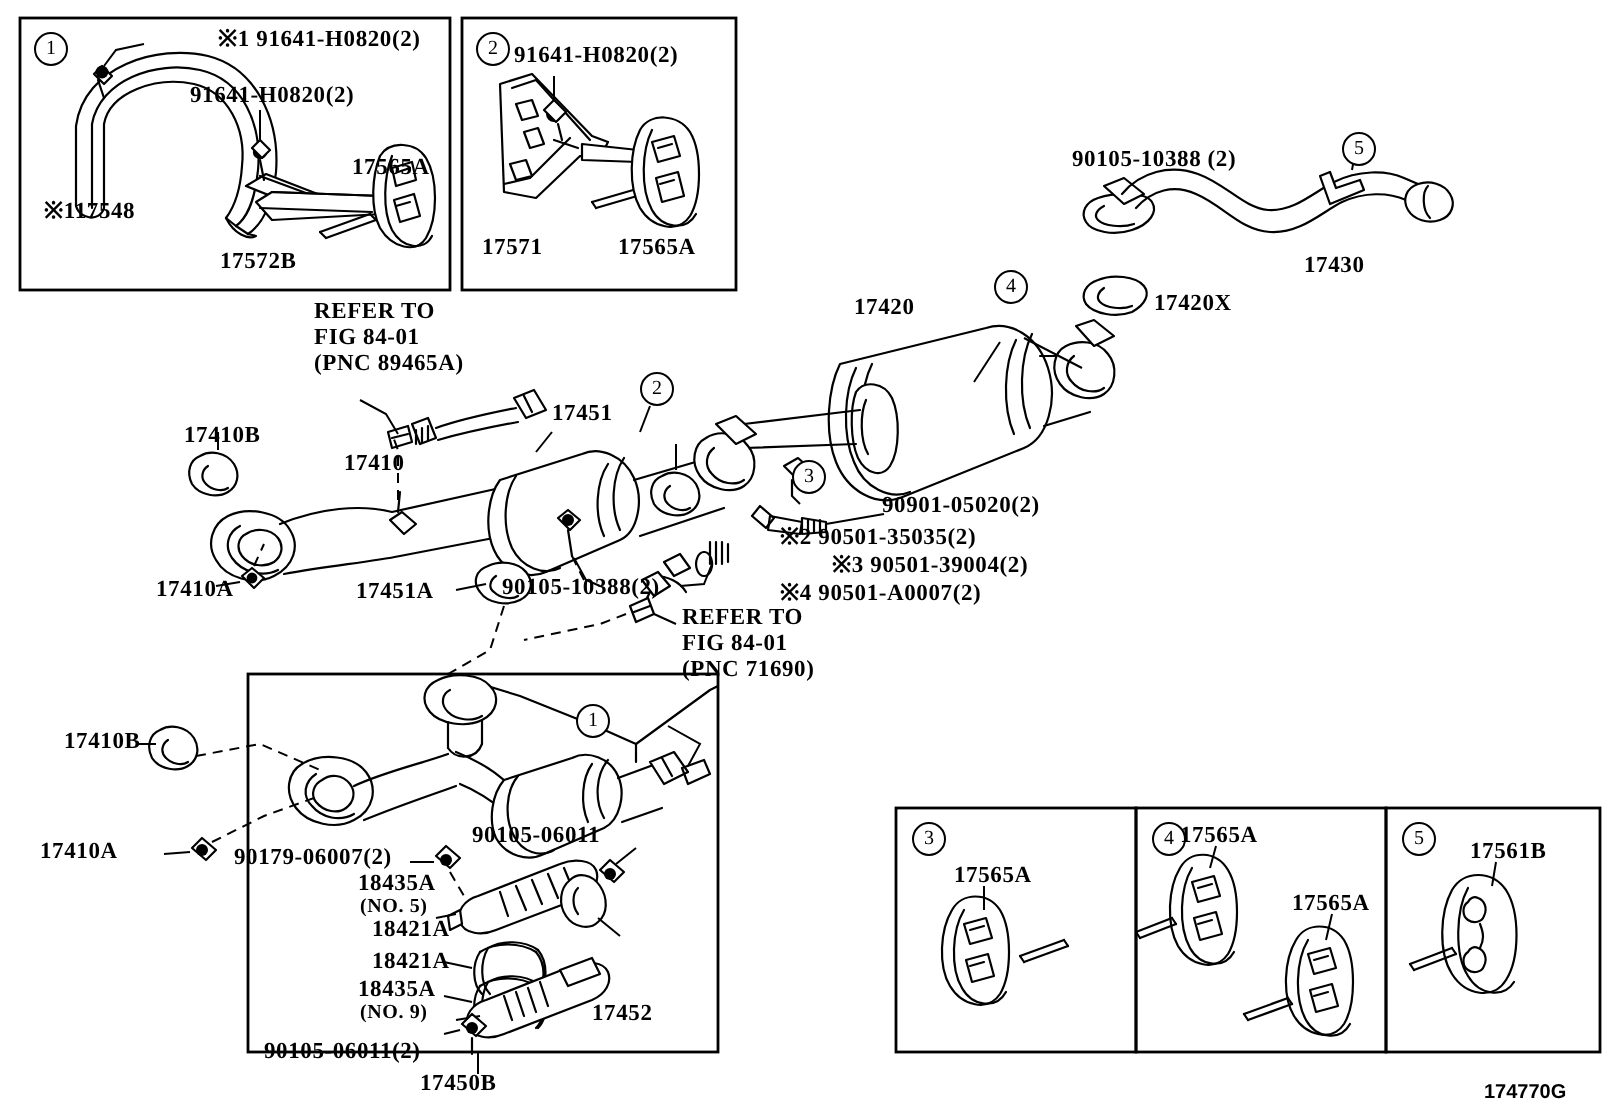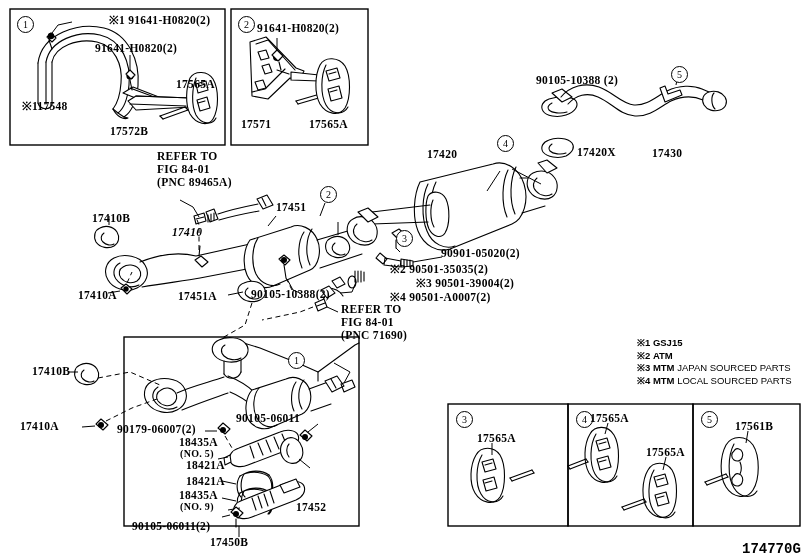--- a/index.html
+++ b/index.html
@@ -6,21 +6,21 @@
   body{width:811px;height:560px;position:relative;overflow:hidden;
        font-family:"Liberation Serif", serif;color:#000;}
   #stage{position:absolute;left:0;top:0;width:811px;height:560px;}
   svg.art{position:absolute;left:0;top:0;width:811px;height:560px;overflow:visible;}
   .lbl{position:absolute;white-space:nowrap;font-family:"Liberation Serif",serif;
        font-weight:bold;font-size:11.5px;letter-spacing:.3px;line-height:12px;}
   .lbl.sm{font-size:10px;}
   .cnum{position:absolute;width:15px;height:15px;border:1.3px solid #000;border-radius:50%;
         font-family:"Liberation Serif",serif;font-size:10px;font-weight:normal;
         display:flex;align-items:center;justify-content:center;background:#fff;}
-  .footer{position:absolute;font-family:Liberation Mono, monospace;font-weight:bold;font-size:14px;}
+  .footer{position:absolute;font-family:Liberation Sans, sans-serif;font-weight:bold;font-size:10px;}
   .legend{position:absolute;font-family:"Liberation Sans",sans-serif;font-size:9.5px;line-height:12.5px;}
   .legend b{font-weight:bold;}
   .legend .lt{font-weight:normal;}
 </style>
 </head>
 <body>
 
 <div id="stage">
 
   <svg class="art" viewBox="0 0 811 560">
@@ -371,26 +371,26 @@
   <div class="lbl" style="left:95px;top:42px;">91641-H0820(2)</div>
   <div class="lbl" style="left:176px;top:78px;">17565A</div>
   <div class="lbl" style="left:22px;top:100px;">※117548</div>
   <div class="lbl" style="left:110px;top:125px;">17572B</div>
 
   <div class="lbl" style="left:257px;top:22px;">91641-H0820(2)</div>
   <div class="lbl" style="left:241px;top:118px;">17571</div>
   <div class="lbl" style="left:309px;top:118px;">17565A</div>
 
   <div class="lbl" style="left:536px;top:74px;">90105-10388 (2)</div>
-  <div class="lbl" style="left:652px;top:147px;">17430</div>
+  <div class="lbl" style="left:652px;top:127px;">17430</div>
 
   <div class="lbl" style="left:427px;top:148px;">17420</div>
   <div class="lbl" style="left:577px;top:146px;">17420X</div>
   <div class="lbl" style="left:92px;top:212px;">17410B</div>
-  <div class="lbl" style="left:172px;top:226px;font-style:italic;">17410</div>
+  <div class="lbl" style="left:172px;top:226px;">17410</div>
   <div class="lbl" style="left:78px;top:289px;">17410A</div>
   <div class="lbl" style="left:276px;top:201px;">17451</div>
   <div class="lbl" style="left:178px;top:290px;">17451A</div>
   <div class="lbl" style="left:251px;top:288px;">90105-10388(2)</div>
 
   <div class="lbl" style="left:157px;top:150px;">REFER TO</div>
   <div class="lbl" style="left:157px;top:163px;">FIG 84-01</div>
   <div class="lbl" style="left:157px;top:176px;">(PNC 89465A)</div>
 
   <div class="lbl" style="left:341px;top:303px;">REFER TO</div>
@@ -409,40 +409,20 @@
   <div class="lbl" style="left:179px;top:436px;">18435A</div>
   <div class="lbl sm" style="left:180px;top:448px;">(NO. 5)</div>
   <div class="lbl" style="left:186px;top:459px;">18421A</div>
   <div class="lbl" style="left:186px;top:475px;">18421A</div>
   <div class="lbl" style="left:179px;top:489px;">18435A</div>
   <div class="lbl sm" style="left:180px;top:501px;">(NO. 9)</div>
   <div class="lbl" style="left:132px;top:520px;">90105-06011(2)</div>
   <div class="lbl" style="left:296px;top:501px;">17452</div>
   <div class="lbl" style="left:210px;top:536px;">17450B</div>
 
-  <div class="legend" style="left:637px;top:337px;">
-    <div>
-      <b>※1</b>
-      <b>GSJ15</b>
-    </div>
-    <div>
-      <b>※2</b>
-      <b>ATM</b>
-    </div>
-    <div>
-      <b>※3</b>
-      <b>MTM</b>
-      <span class="lt">JAPAN SOURCED PARTS</span>
-    </div>
-    <div>
-      <b>※4</b>
-      <b>MTM</b>
-      <span class="lt">LOCAL SOURCED PARTS</span>
-    </div>
-  </div>
 
   <div class="lbl" style="left:477px;top:432px;">17565A</div>
   <div class="lbl" style="left:590px;top:412px;">17565A</div>
   <div class="lbl" style="left:646px;top:446px;">17565A</div>
   <div class="lbl" style="left:735px;top:420px;">17561B</div>
 
   <div class="footer" style="left:742px;top:541px;">174770G</div>
 
 </div>
 

